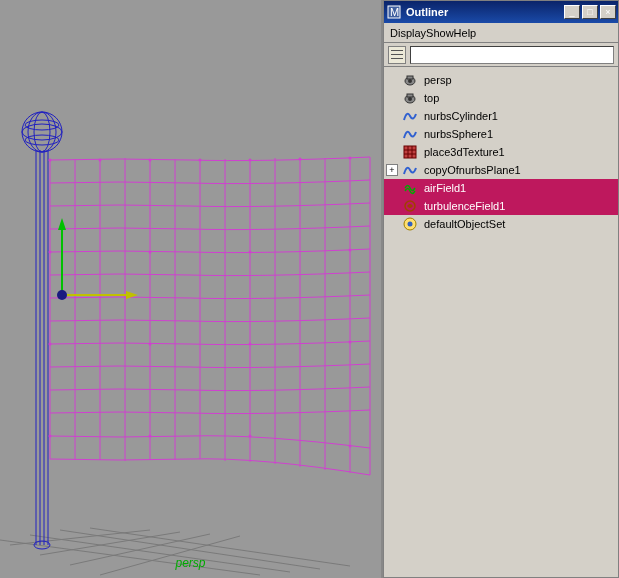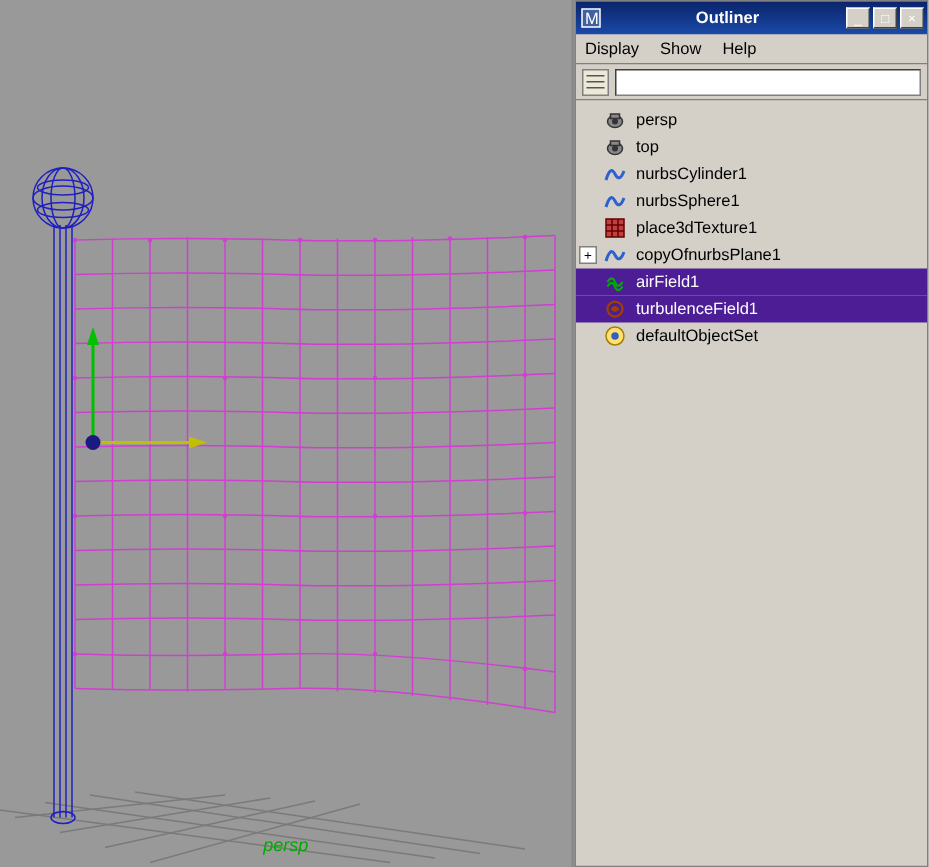--- a/index.html
+++ b/index.html
@@ -4,32 +4,32 @@
 <style>
 * { margin: 0; padding: 0; box-sizing: border-box; font-family: Tahoma, Arial, sans-serif; font-size: 11px; }
 html, body { width: 619px; height: 578px; overflow: hidden; }
 .root { display: flex; width: 619px; height: 578px; background: #999; }
 .viewport { width: 383px; height: 578px; background: #999; position: relative; border-right: 2px solid #888; }
 .viewport-label { position: absolute; bottom: 8px; left: 50%; transform: translateX(-50%); color: #0a0; font-style: italic; font-size: 12px; }
 .vp-canvas { position: absolute; left: 0; top: 0; }
 .outliner { width: 236px; height: 578px; background: #d4d0c8; display: flex; flex-direction: column; border: 1px solid #808080; }
 .titlebar { height: 22px; background: linear-gradient(#0a246a,#1a4aa8); display: flex; align-items: center; color: #fff; padding: 0 2px; }
 .titlebar .ti { width: 16px; height: 16px; margin-right: 4px; display:inline-flex; align-items:center; justify-content:center; }
-.titlebar .ttxt { flex: 1; font-weight: bold; text-align: center; }
+.titlebar .ttxt { flex: 1; font-weight: bold; }
 .winbtns { display: flex; gap: 2px; }
 .winbtn { width: 16px; height: 14px; background: #d4d0c8; border: 1px solid #fff; border-right-color:#404040; border-bottom-color:#404040; display:flex; align-items:center; justify-content:center; font-size:9px; font-family: Arial; cursor:pointer; }
-.menubar { height: 20px; background: #d4d0c8; display: flex; align-items: center; padding: 0 6px; gap: 14px; border-bottom: 1px solid #808080; }
+.menubar { height: 20px; background: #d4d0c8; display: flex; align-items: center; padding: 0 6px; border-bottom: 1px solid #808080; }
 .menubar span { color:#000; cursor:pointer; }
 .toolbar { height: 24px; background:#d4d0c8; display:flex; align-items:center; padding:2px 4px; gap:4px; border-bottom:1px solid #808080; }
 .tool-icon { width:18px; height:18px; border:1px solid #808080; background:#ece9d8; display:flex; flex-direction:column; justify-content:space-around; padding:2px; }
 .tool-icon div { height:1px; background:#555; }
 .search { flex:1; height:18px; background:#fff; border:1px solid #808080; border-top-color:#404040; border-left-color:#404040; }
 .tree { flex:1; background:#d4d0c8; overflow:auto; padding: 4px 0; }
 .row { display:flex; align-items:center; height:18px; padding-left: 2px; cursor:pointer; }
-.row.sel { background:#4c1d95; color:#fff; }
+.row.sel { background:#be185d; color:#fff; }
 .expander { width:12px; height:12px; border:1px solid #808080; background:#fff; display:flex; align-items:center; justify-content:center; font-size:9px; line-height:1; margin-right:2px; color:#000; }
 .expander.empty { border:none; background:transparent; }
 .icon { width:16px; height:16px; margin: 0 6px 0 2px; display:flex; align-items:center; justify-content:center; }
 .label { color:#000; }
 .row.sel .label { color:#fff; }
 </style>
 </head>
 <body>
 
 <div class="root">

